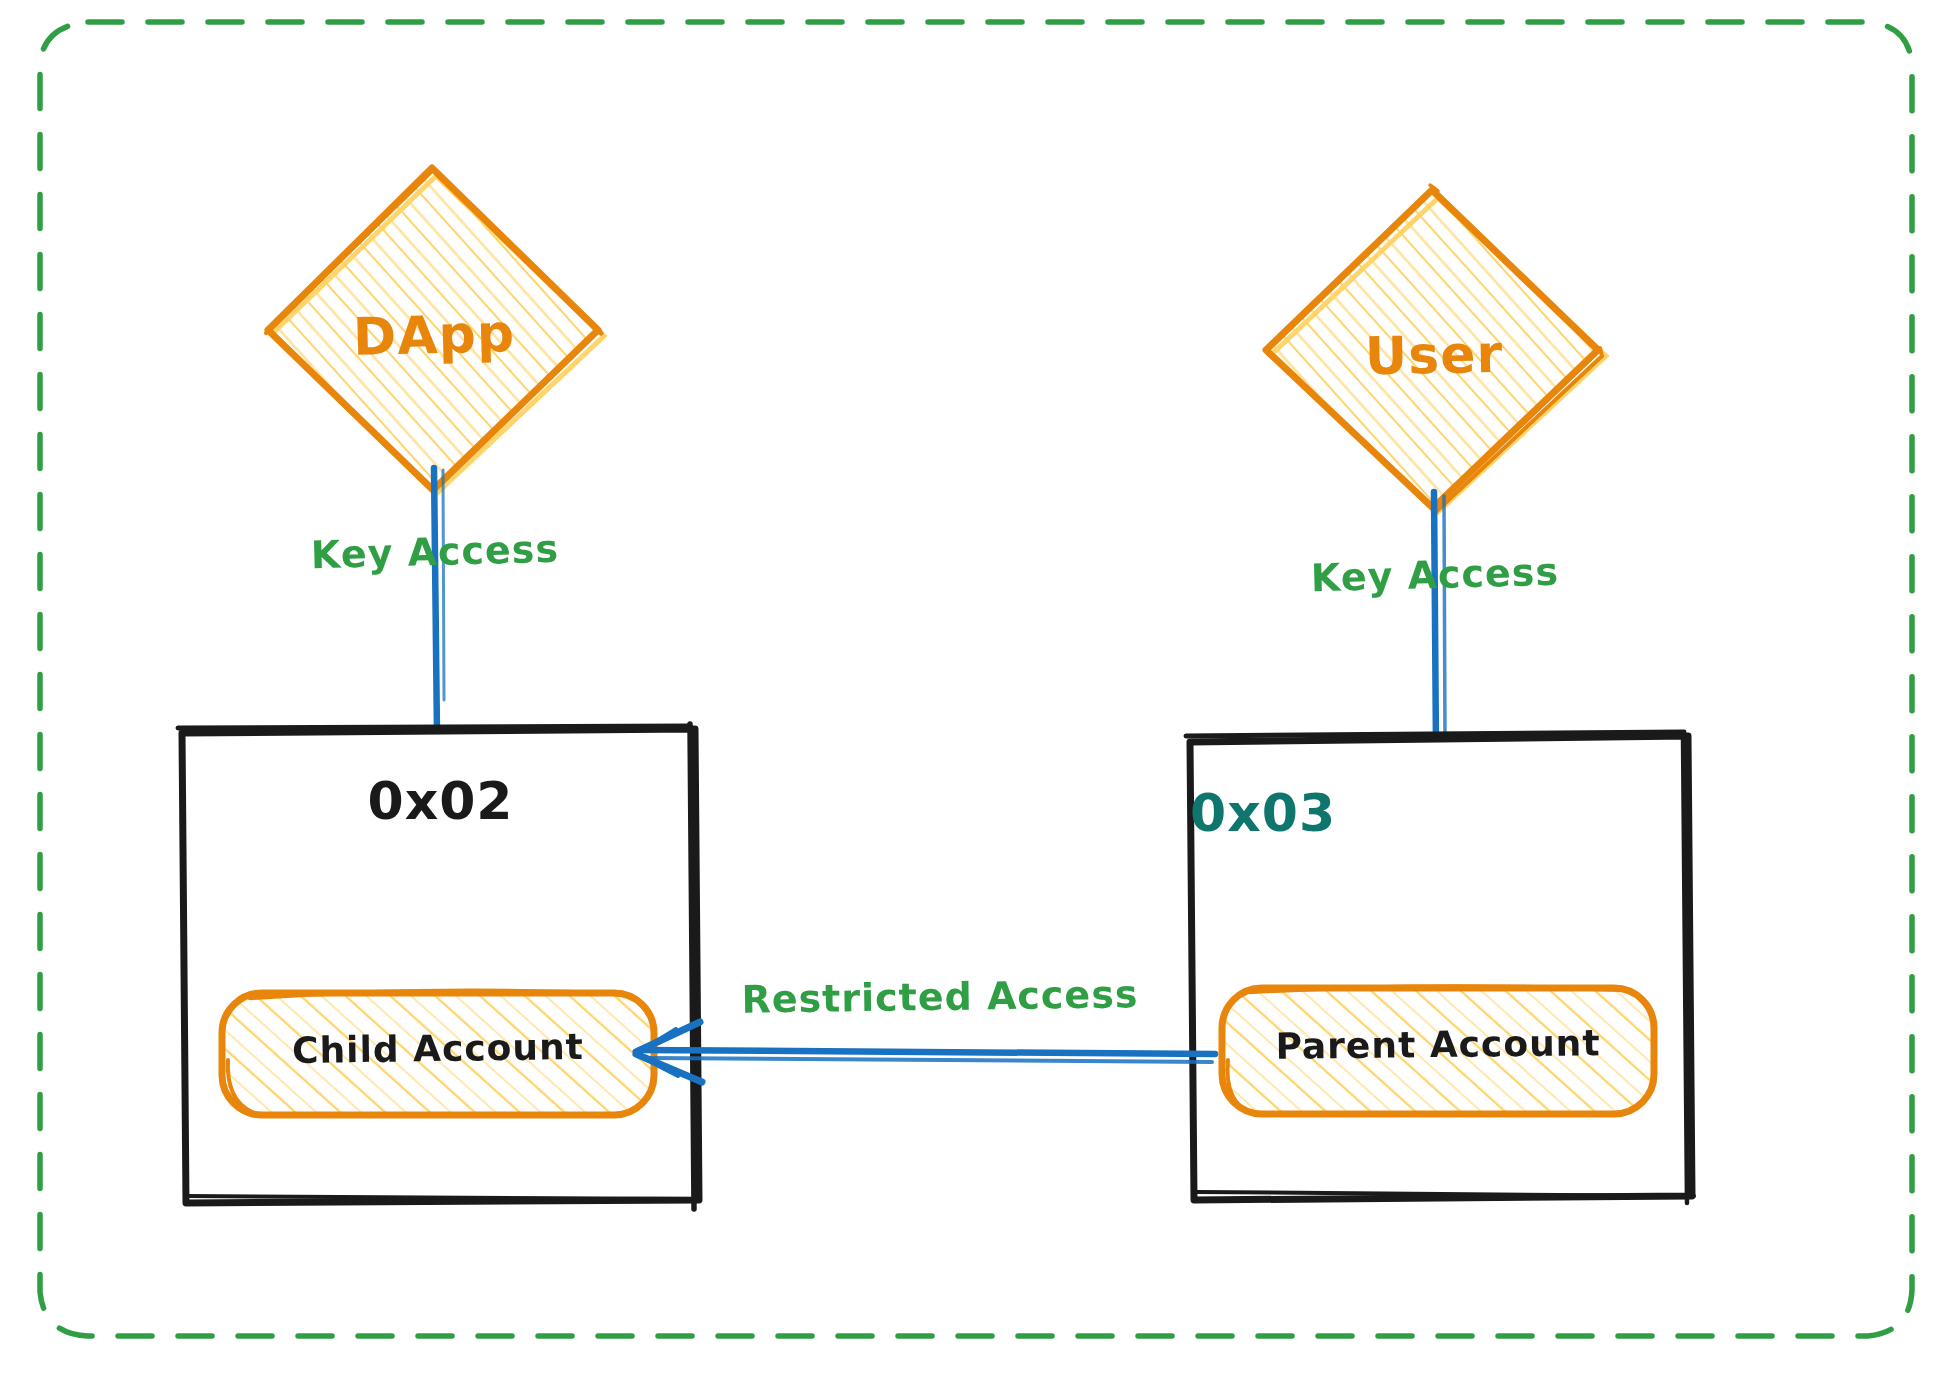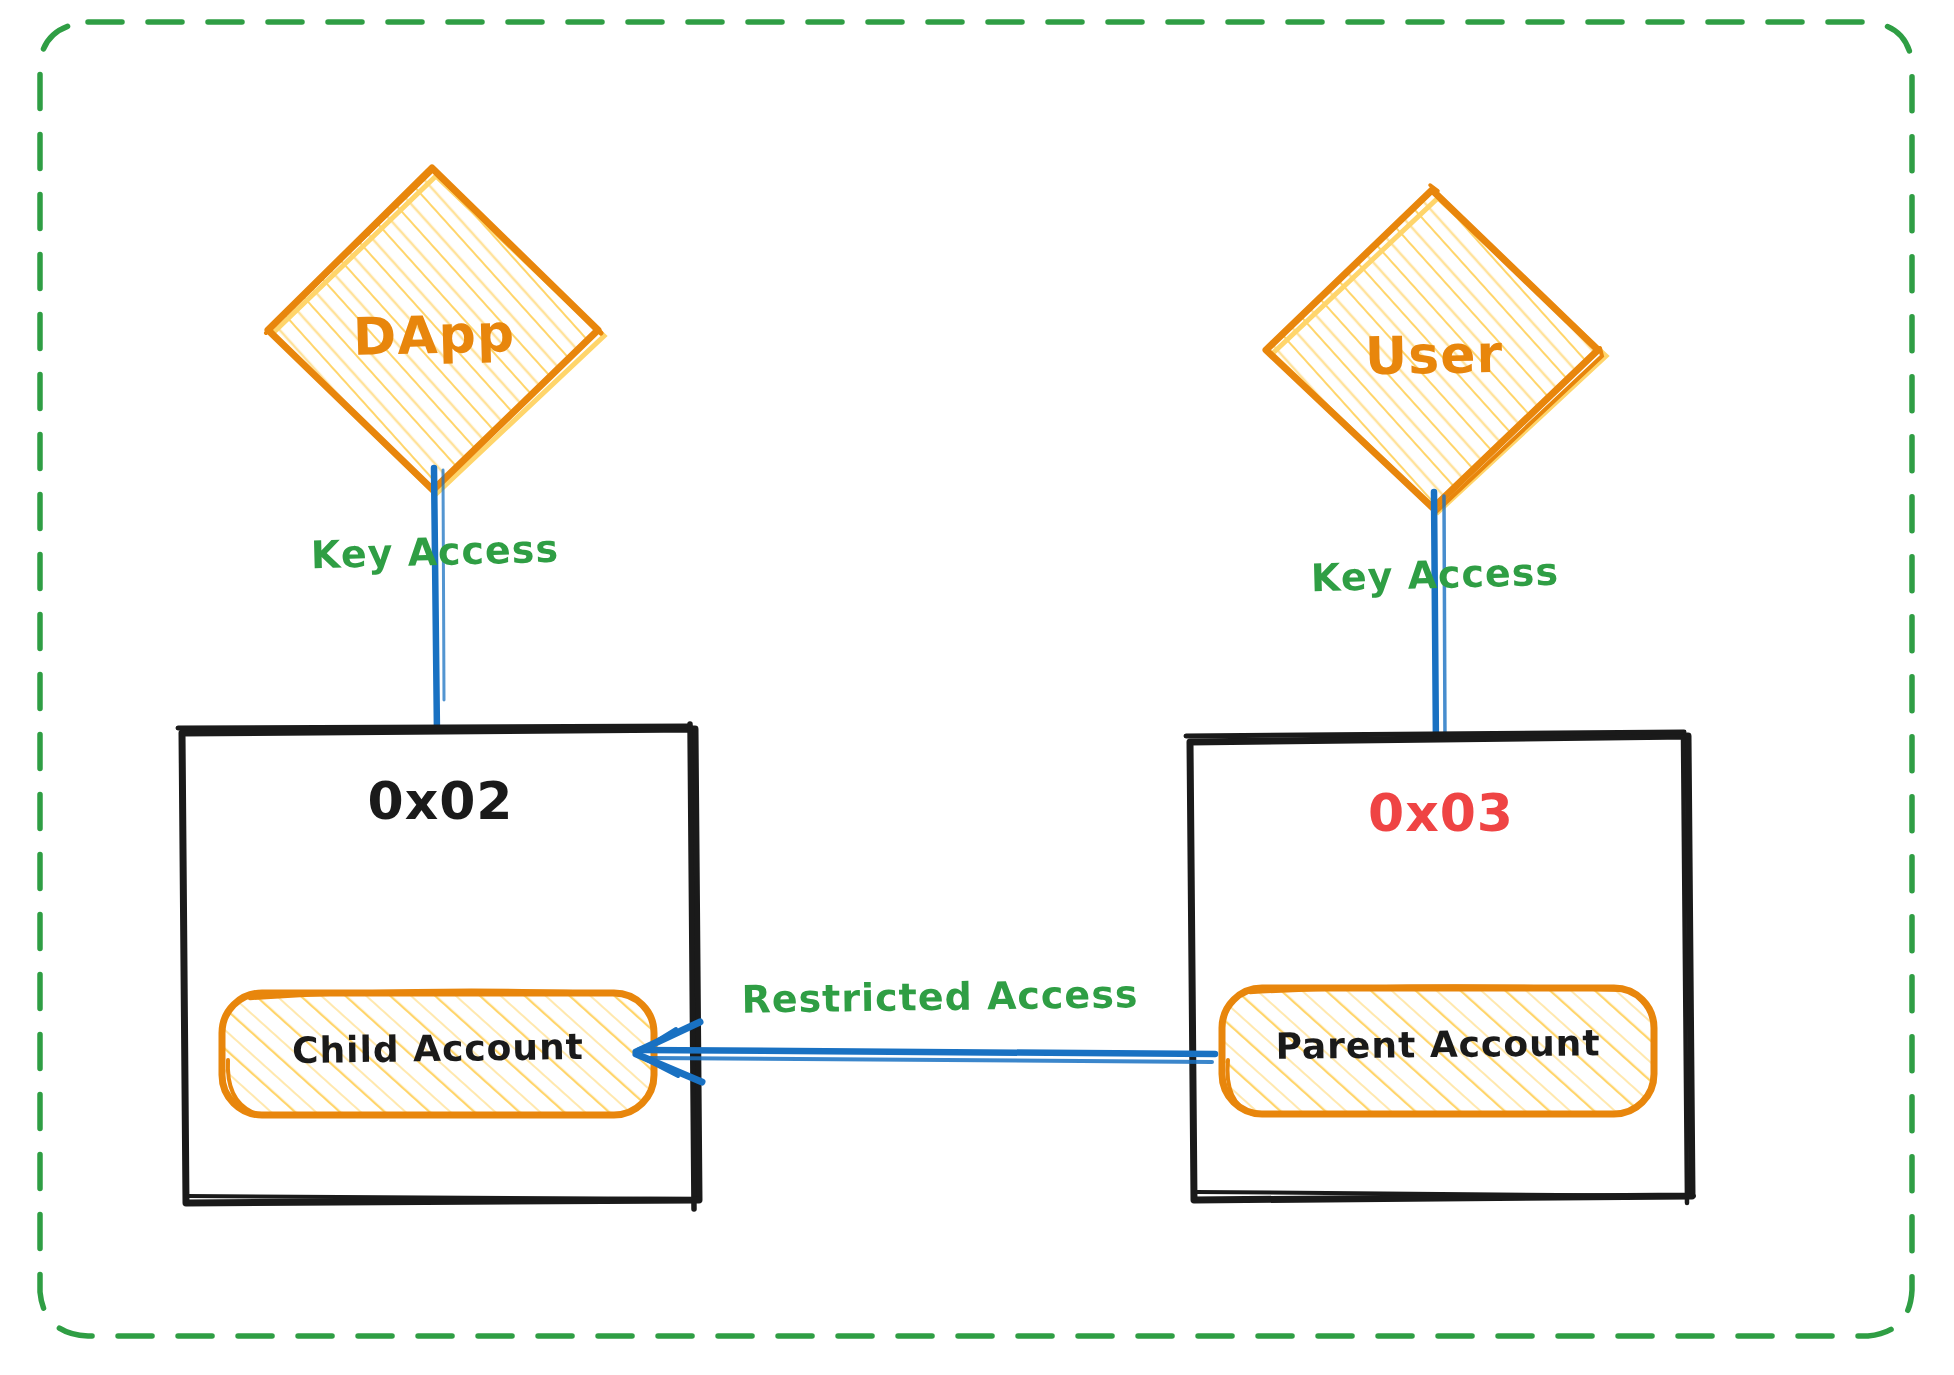--- a/index.html
+++ b/index.html
@@ -122,21 +122,21 @@
   </svg>
 
   <div class="node-label hand-text" style="left:0; top:305px; width:868px; text-align:center; font-size:52px; color:#E8860C;
               transform:rotate(-1.5deg);">DApp</div>
 
   <div class="node-label hand-text" style="left:1000px; top:325px; width:868px; text-align:center; font-size:52px; color:#E8860C;
               transform:rotate(-1deg);">User</div>
 
   <div class="node-label hand-text" style="left:182px; top:771px; width:517px; text-align:center; font-size:52px; color:#1a1a1a;">0x02</div>
 
-  <div class="node-label hand-text" style="left:1190px; top:783px; width:502px; text-align:center; font-size:52px; color:#ef4444;">0x03</div>
+  <div class="node-label hand-text" style="left:1190px; top:783px; width:502px; font-size:52px; color:#0f766e;">0x03</div>
 
   <div class="node-label hand-text" style="left:222px; top:1028px; width:432px; text-align:center; font-size:36px; color:#1a1a1a;
               transform:rotate(-0.8deg);">Child Account</div>
 
   <div class="node-label hand-text" style="left:1222px; top:1024px; width:432px; text-align:center; font-size:36px; color:#1a1a1a;
               transform:rotate(-0.6deg);">Parent Account</div>
 
   <div class="node-label hand-text" style="left:185px; top:530px; width:500px; text-align:center; font-size:38px; color:#2f9e44;
               transform:rotate(-1.5deg);">Key Access</div>
 

